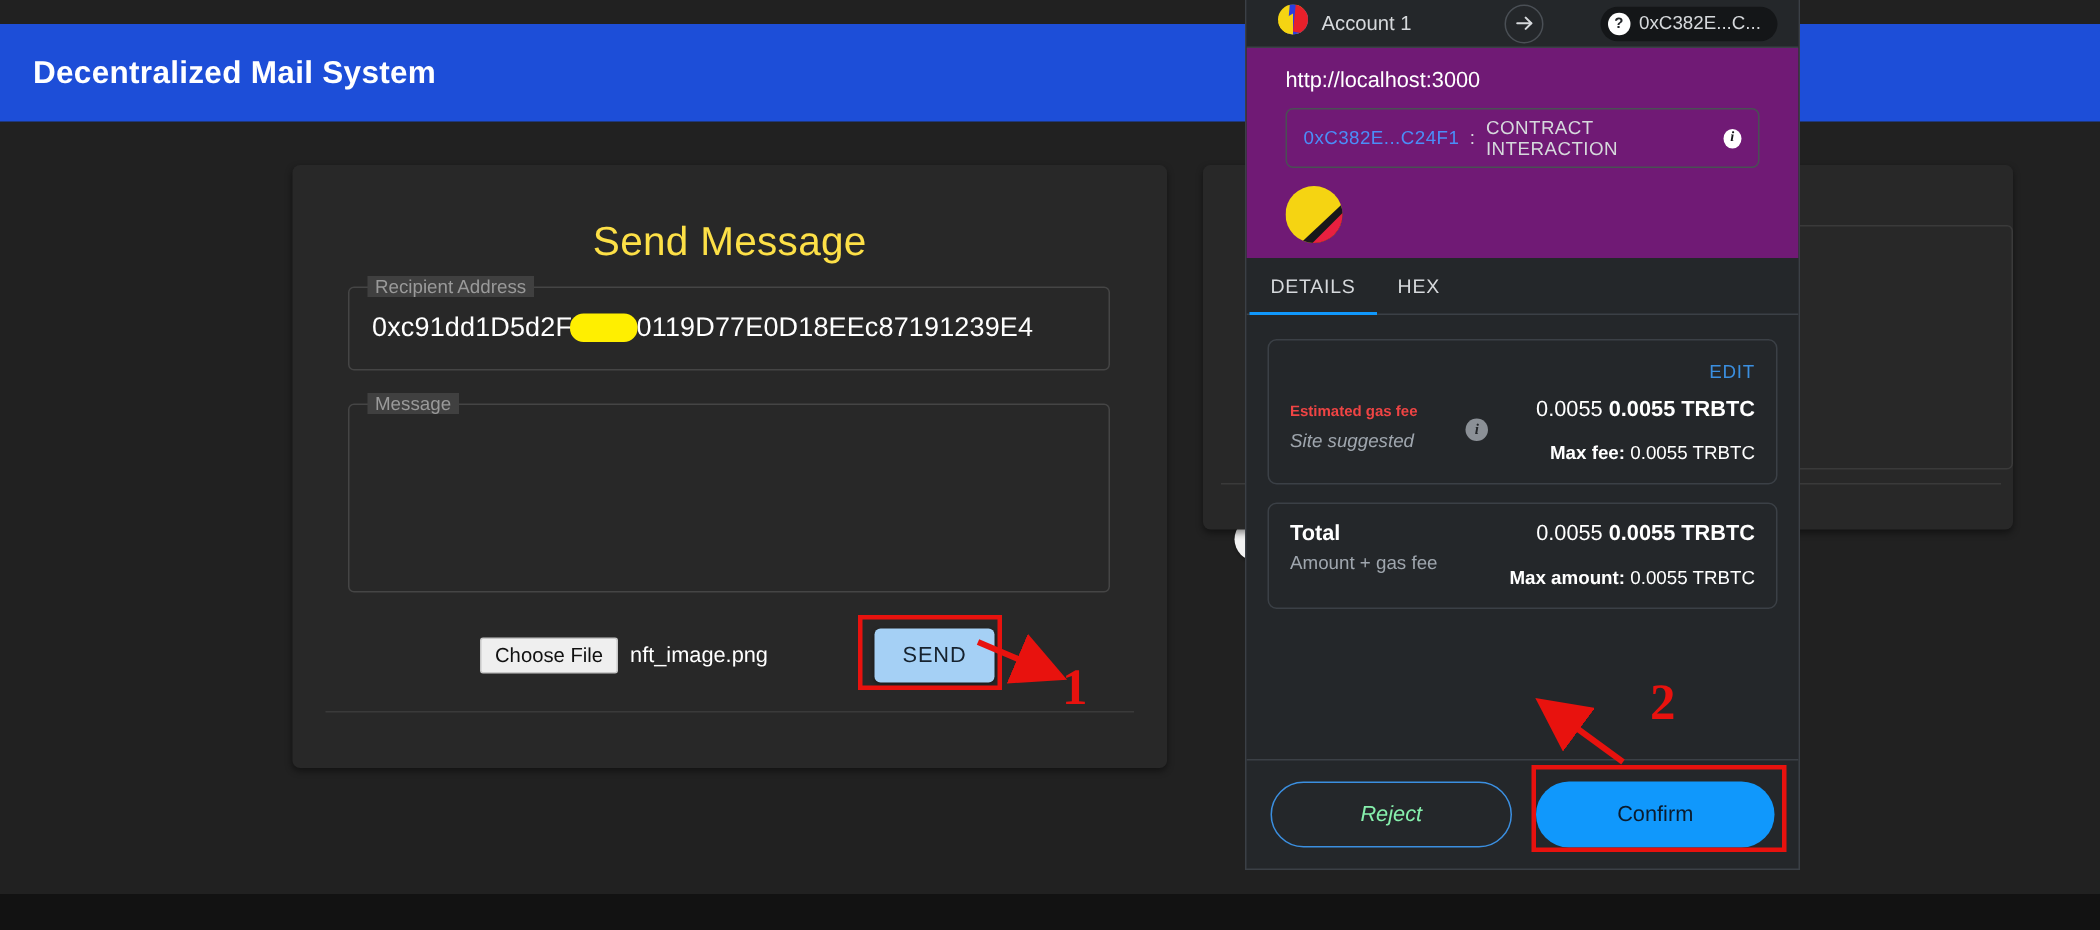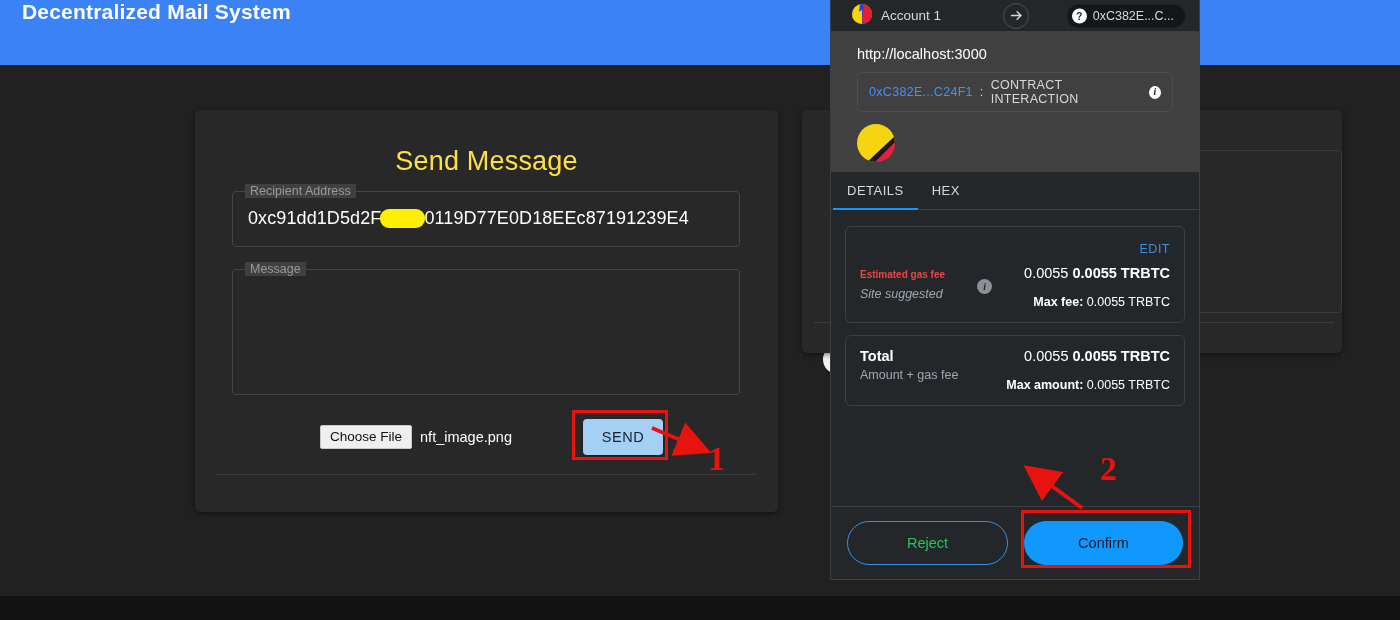--- a/index.html
+++ b/index.html
@@ -23,26 +23,26 @@
   .app-surface {
     position: absolute;
     left: 0; top: 0;
     width: 1400px;
     height: 596px;
     background: #212121;
   }
 
   .appbar {
     position: absolute;
-    left: 0; top: 0;
+    left: 0; top: 16px;
     width: 1400px;
     height: 65px;
-    background: #3b82f6;
-    display: flex;
-    align-items: flex-start;
+    background: #1d4ed8;
+    display: flex;
+    align-items: center;
   }
   .appbar-title {
     margin-left: 22px;
     color: #ffffff;
     font-size: 21px;
     font-weight: bold;
     letter-spacing: .2px;
   }
 
   
@@ -261,21 +261,21 @@
     display: flex;
     align-items: center;
     justify-content: center;
   }
   .mm-contract-addr {
     color: #d6d9dc;
     font-size: 12.5px;
   }
 
   .mm-origin-block {
-    background: #404040;
+    background: #701a75;
     padding: 14px 26px 0 26px;
     flex-shrink: 0;
     height: 140px;
   }
   .mm-origin-url {
     color: #ffffff;
     font-size: 14.5px;
     margin-bottom: 10px;
   }
   .mm-contract-tag {
@@ -420,21 +420,22 @@
     flex: 1;
     height: 44px;
     border-radius: 22px;
     font-size: 14.5px;
     font-family: "Liberation Sans", sans-serif;
     cursor: pointer;
   }
   .mm-btn-reject {
     background: transparent;
     border: 1px solid #3b8fe0;
-    color: #22c55e;
+    color: #86efac;
+    font-style: italic;
   }
   .mm-btn-confirm {
     background: #1098fc;
     border: none;
     color: #0b1c2e;
   }
 
   
   .anno-box {
     position: absolute;

